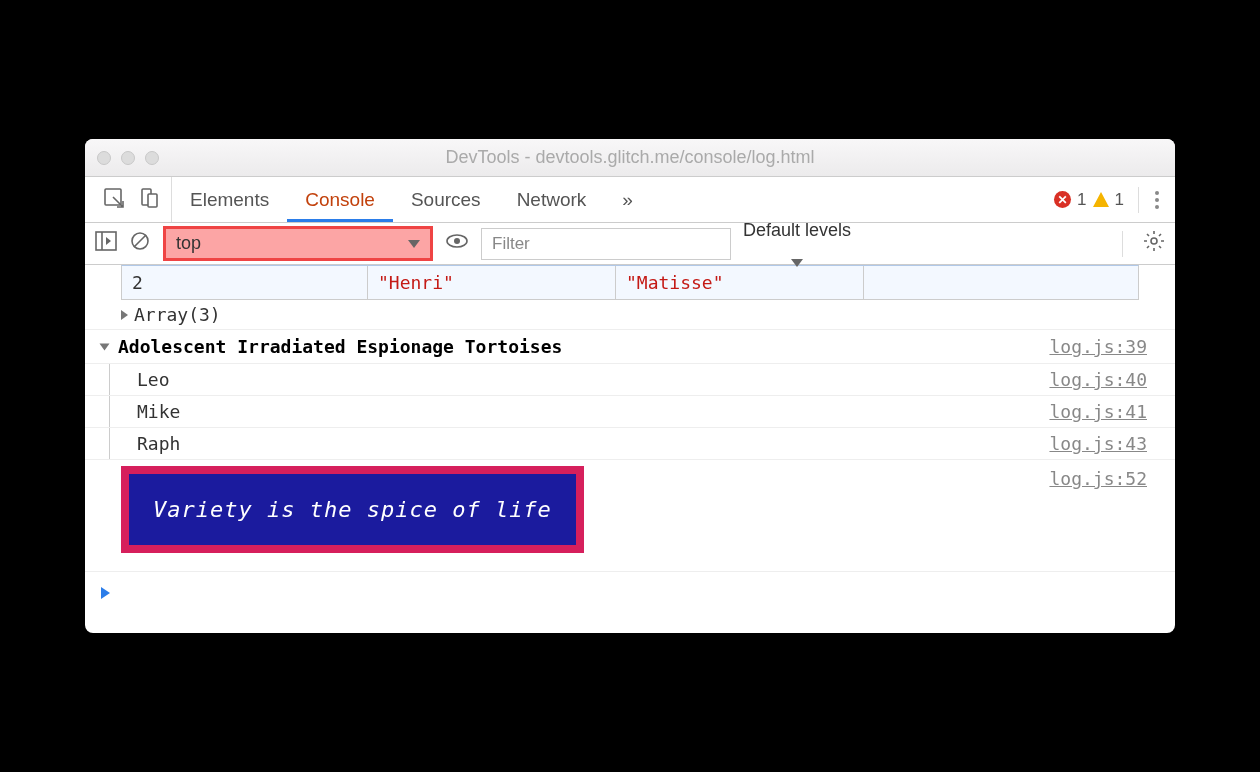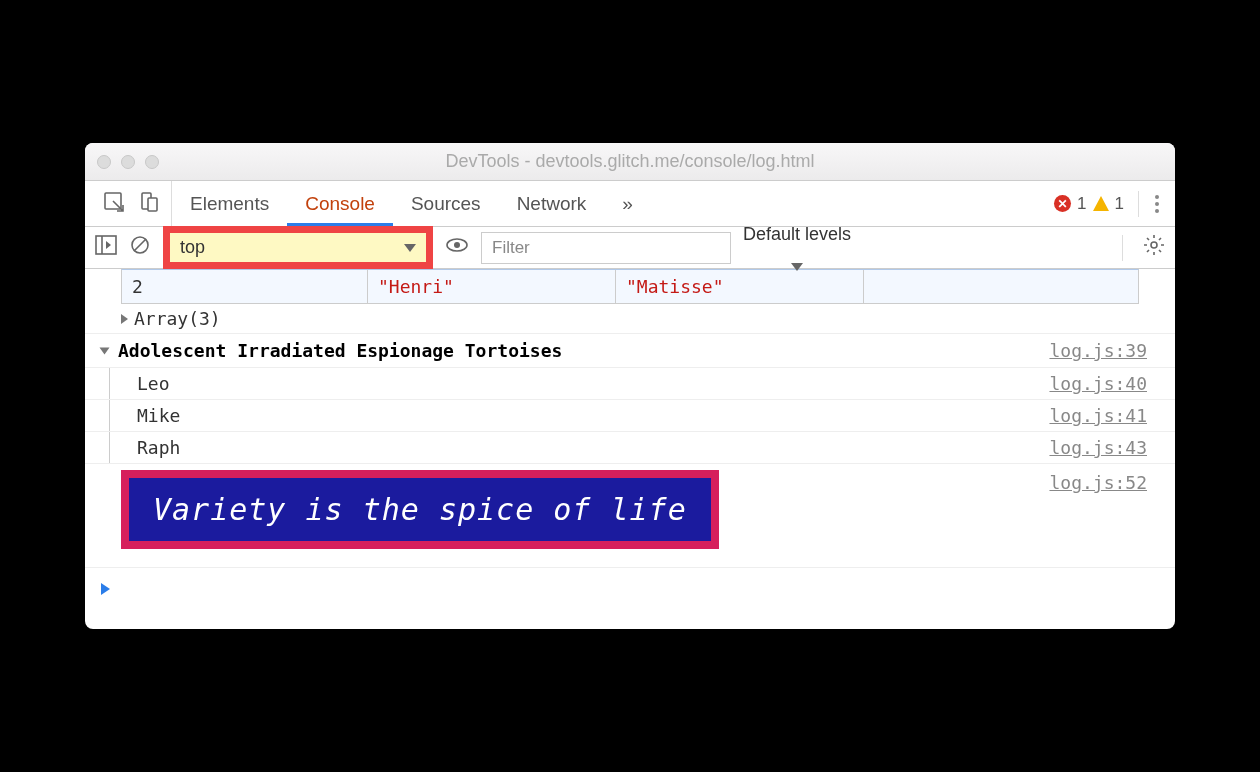--- a/index.html
+++ b/index.html
@@ -100,27 +100,27 @@
     height: 42px;
     border-bottom: 1px solid #ccc;
     display: flex;
     align-items: center;
     padding: 0 10px;
     gap: 12px;
     font-size: 18px;
     color: #555;
   }
   .ctx-select {
-    border: 7px solid #ef4444;
+    border: 3px solid #ef4444;
     padding: 4px 10px;
     min-width: 270px;
     display: flex;
     justify-content: space-between;
     align-items: center;
-    background: #fef9c3;
+    background: #fca5a5;
     color: #333;
     cursor: pointer;
     gap: 32px;
   }
   .filter-input {
     border: 1px solid #ccc;
     padding: 5px 10px;
     width: 250px;
     font-size: 17px;
     color: #333;
@@ -204,22 +204,22 @@
     display: flex;
     padding: 6px 0 18px 36px;
     border-bottom: 1px solid #eee;
   }
   .styled-box {
     background: #1b1b9e;
     border: 8px solid #d61f5c;
     color: #fff;
     font-style: italic;
     font-family: "Menlo","Consolas",monospace;
-    font-size: 30px;
-    padding: 14px 24px;
+    font-size: 22px;
+    padding: 23px 24px;
     letter-spacing: 1px;
     white-space: pre;
   }
   .styled-row .src {
     margin-left: auto; margin-right: 28px;
     align-self: flex-start;
     padding-top: 2px;
   }
   .prompt-line {
     padding: 10px 0 30px 16px;

